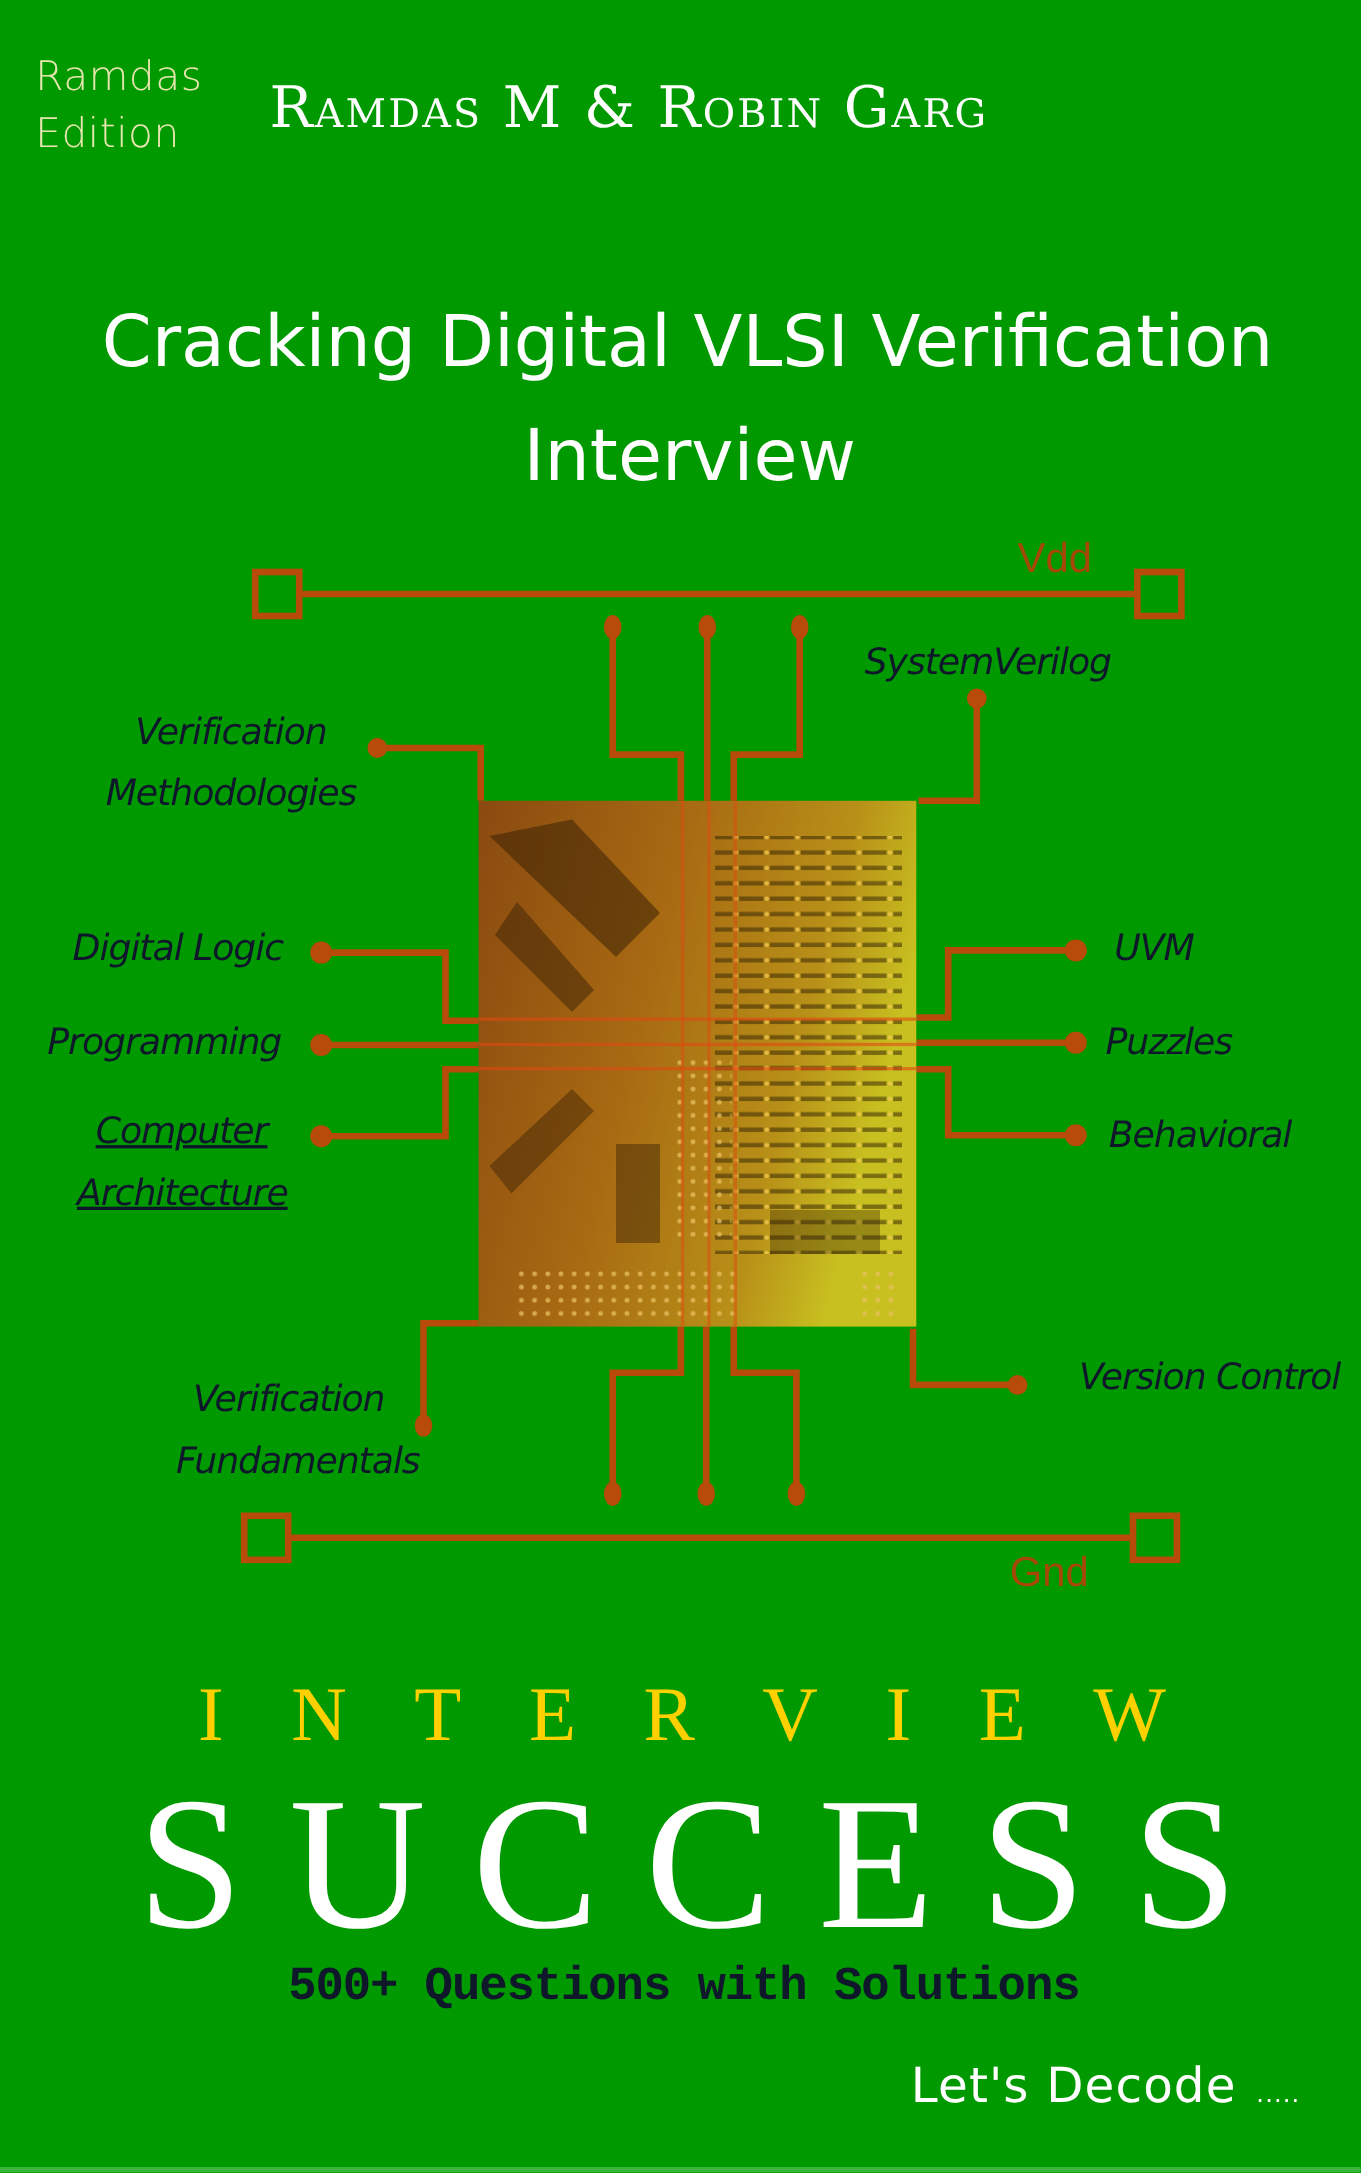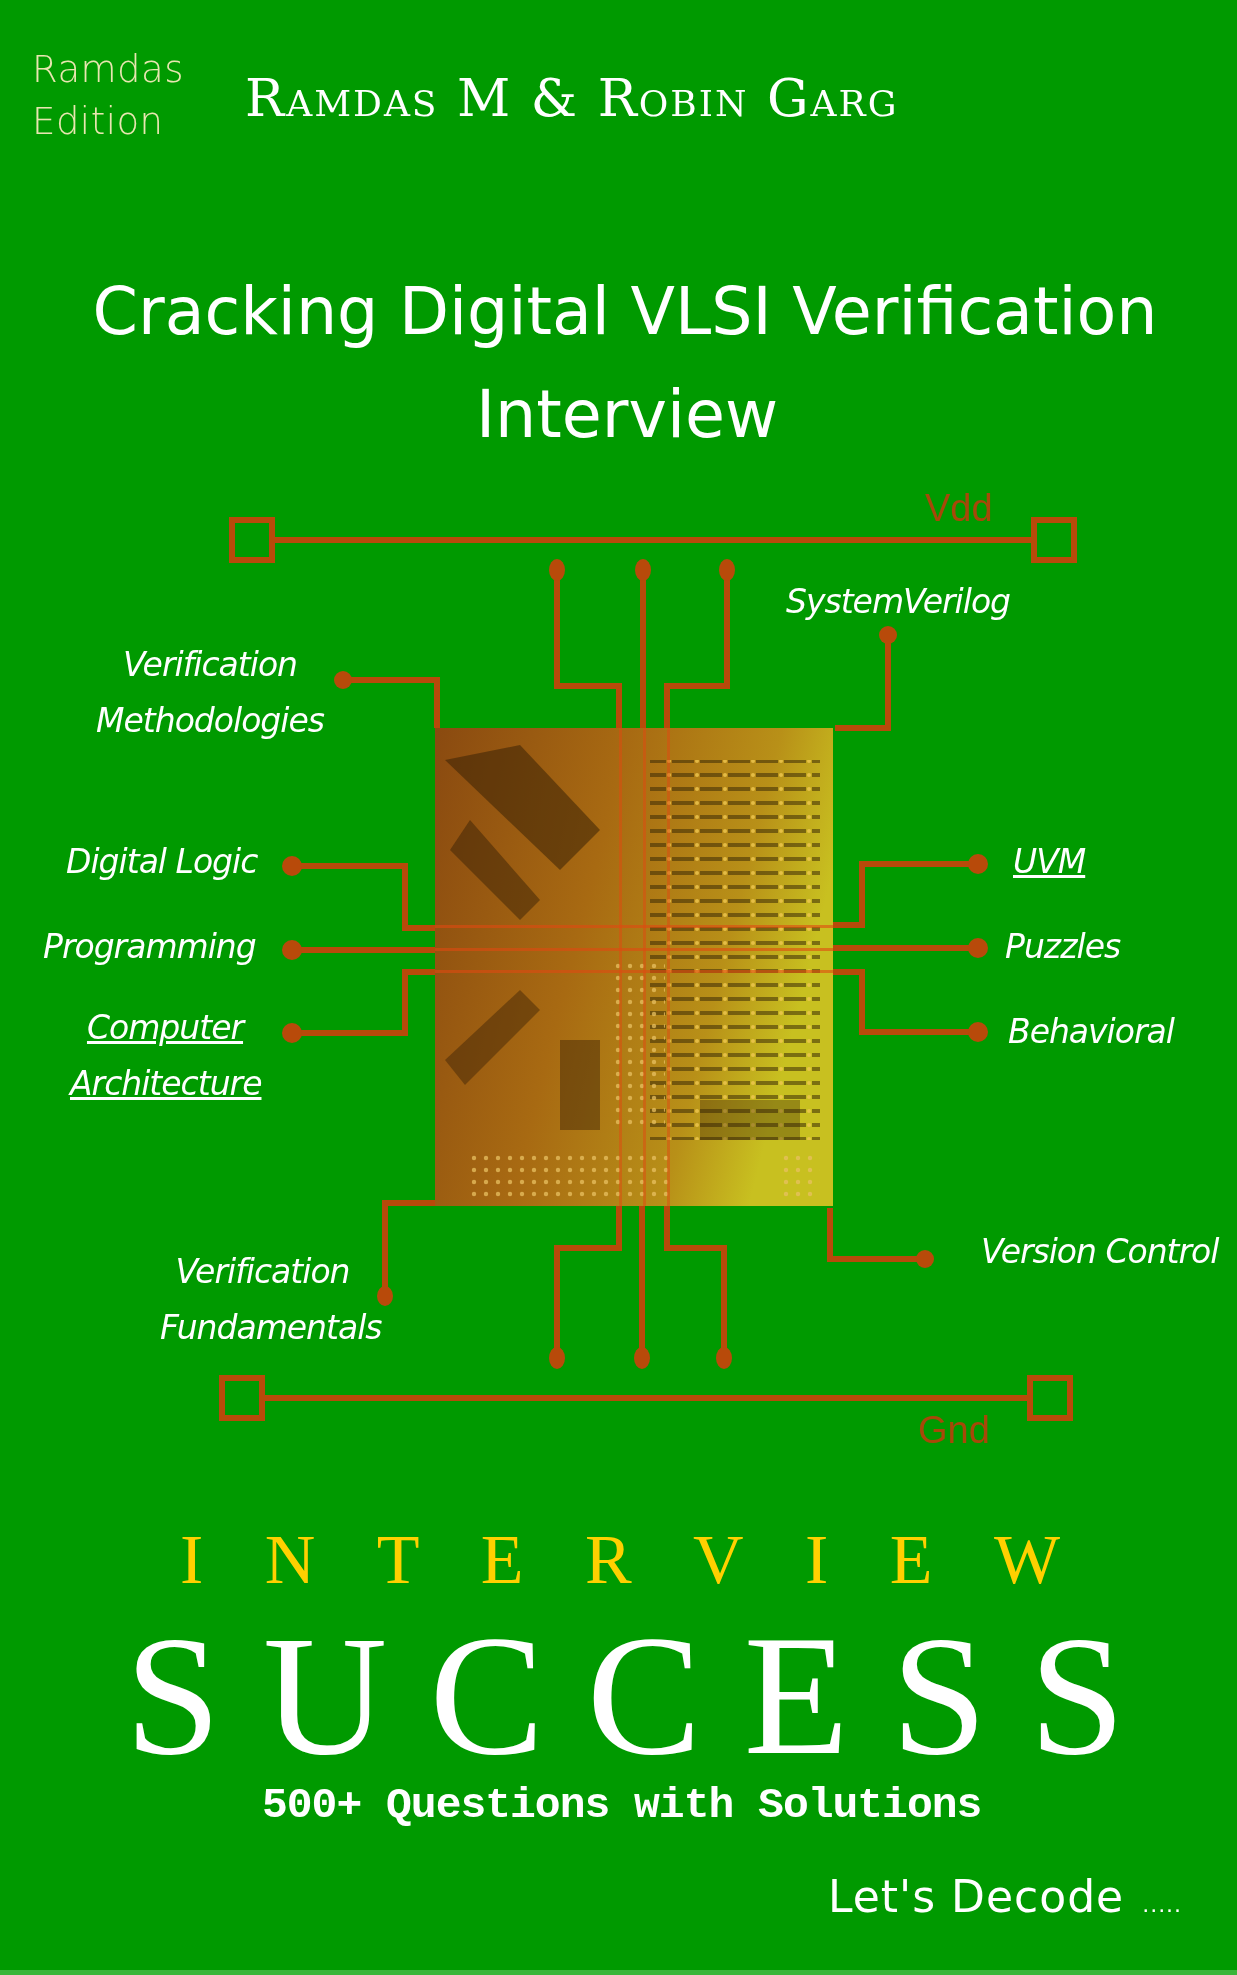--- a/index.html
+++ b/index.html
@@ -2,26 +2,26 @@
 <html><head>
 <meta charset="utf-8">
 <style>
   html, body { margin: 0; padding: 0; }
   body { width: 1237px; height: 1975px; background: #009a00; position: relative; overflow: hidden; font-family: "DejaVu Sans", sans-serif; }
   .abs { position: absolute; }
   .edition { left: 32px; top: 44px; color: #e8e6b0; font-family: "DejaVu Sans", sans-serif; font-weight: 200; font-size: 37px; line-height: 52px; letter-spacing: 0.5px; }
   .authors { left: 245px; top: 58px; color: #ffffff; font-family: "DejaVu Serif", serif; font-size: 52px; line-height: 80px; font-variant: small-caps; letter-spacing: 2px; white-space: nowrap; }
   .title1 { left: 0; width: 1250px; top: 272px; text-align: center; color: #ffffff; font-family: "DejaVu Sans", sans-serif; font-size: 65px; line-height: 80px; white-space: nowrap; }
   .title2 { left: 0; width: 1254px; top: 375px; text-align: center; color: #ffffff; font-family: "DejaVu Sans", sans-serif; font-size: 65px; line-height: 80px; }
-  .label { color: #ffffff; font-family: "DejaVu Sans", sans-serif; font-style: italic; font-size: 33px; line-height: 40px; white-space: nowrap; letter-spacing: -1px; }
+  .label { color: #0f172a; font-family: "DejaVu Sans", sans-serif; font-style: italic; font-size: 33px; line-height: 40px; white-space: nowrap; letter-spacing: -1px; }
   .label.center { text-align: center; }
   .rail-label { color: #b0440a; font-family: "Liberation Sans", sans-serif; font-size: 38px; line-height: 40px; opacity: 0.95; }
   .interview { left: 180px; width: 880px; top: 1520px; color: #ffd000; font-family: "Liberation Serif", serif; font-size: 70px; line-height: 80px; display: flex; justify-content: space-between; }
   .success { left: 125px; width: 1000px; top: 1610px; color: #ffffff; font-family: "Liberation Serif", serif; font-size: 172px; line-height: 170px; display: flex; justify-content: space-between; }
-  .questions { left: 262px; top: 1780px; color: #ffffff; font-family: "Liberation Mono", monospace; font-weight: bold; font-size: 43px; line-height: 52px; white-space: nowrap; letter-spacing: -1px; }
+  .questions { left: 262px; top: 1780px; color: #0f172a; font-family: "Liberation Mono", monospace; font-weight: bold; font-size: 43px; line-height: 52px; white-space: nowrap; letter-spacing: -1px; }
   .decode { left: 828px; top: 1870px; color: #ffffff; font-family: "DejaVu Sans", sans-serif; font-size: 44px; line-height: 54px; white-space: nowrap; letter-spacing: 1px; }
   .decode .dots { font-size: 22px; margin-left: 18px; letter-spacing: 1px; }
   .bottom-line { left: 0; top: 1970px; width: 1237px; height: 5px; background: #39b539; }
 </style>
 </head>
 <body>
 
 <div class="abs edition">
   <div>Ramdas</div>
   <div>Edition</div>
@@ -141,21 +141,21 @@
 <div class="abs label center" style="left:70px;top:1008px;width:190px;text-decoration:underline;">
   <div>Computer</div>
   <div style="margin-top:16px;">Architecture</div>
 </div>
 <div class="abs label center" style="left:160px;top:1252px;width:205px;">
   <div>Verification</div>
   <div style="margin-top:16px;">Fundamentals</div>
 </div>
 
 <div class="abs label" style="left:786px;top:582px;">SystemVerilog</div>
-<div class="abs label" style="left:1013px;top:842px;text-decoration:underline;">UVM</div>
+<div class="abs label" style="left:1013px;top:842px;">UVM</div>
 <div class="abs label" style="left:1005px;top:927px;">Puzzles</div>
 <div class="abs label" style="left:1008px;top:1012px;">Behavioral</div>
 <div class="abs label" style="left:981px;top:1232px;font-style:italic;">Version Control</div>
 
 <div class="abs interview">
   <span>I</span>
   <span>N</span>
   <span>T</span>
   <span>E</span>
   <span>R</span>

